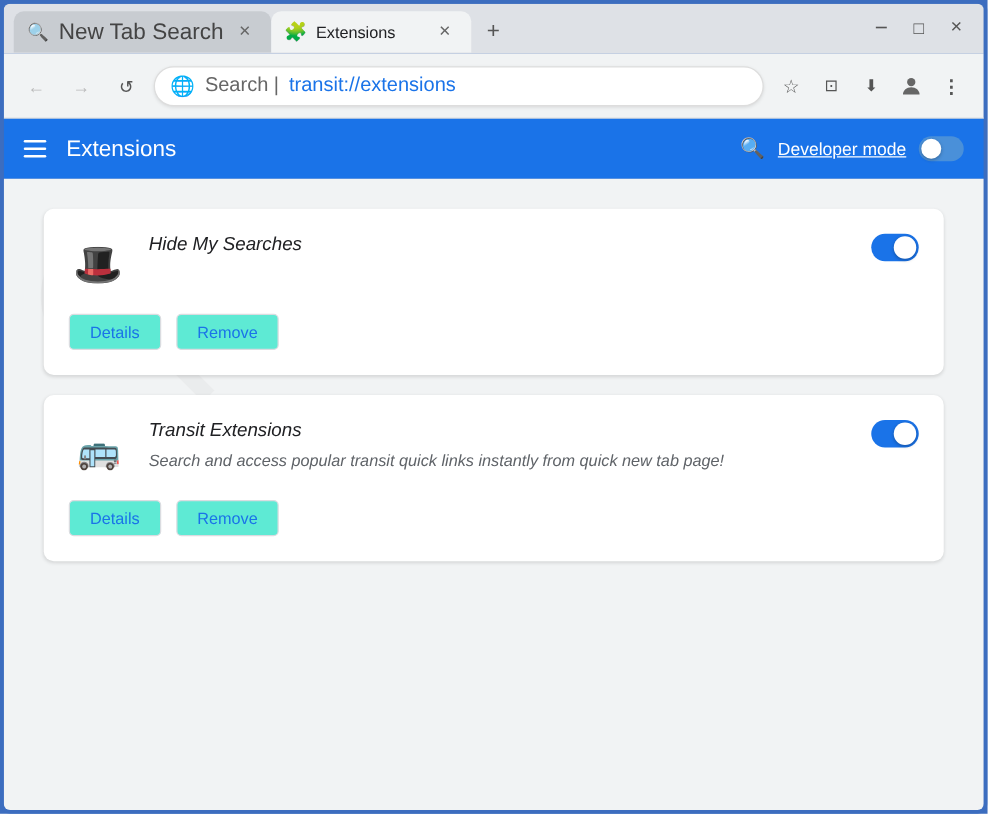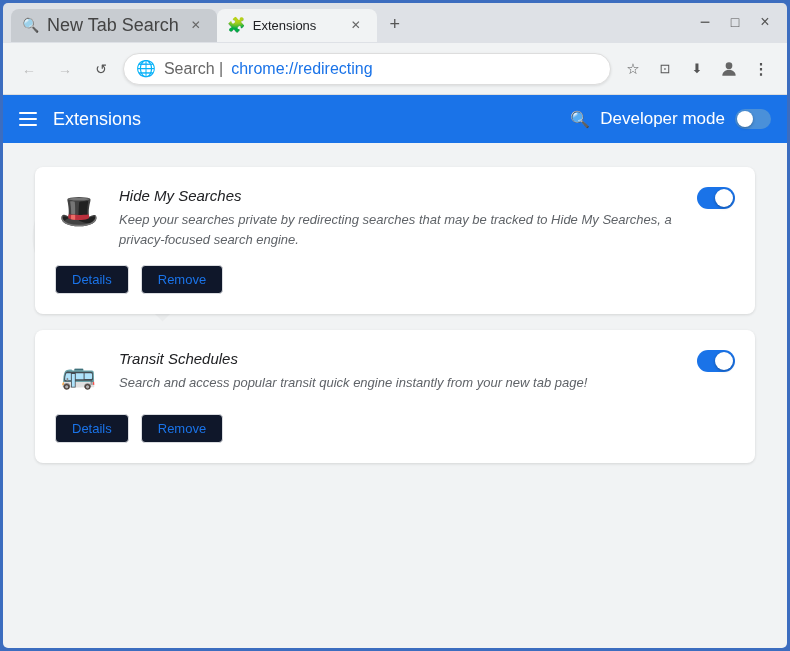--- a/index.html
+++ b/index.html
@@ -184,21 +184,22 @@
     }
 
     .search-icon-white {
       color: white;
       font-size: 16px;
       cursor: pointer;
     }
 
     .dev-mode-label {
       color: white;
-      font-size: 17px;
+      font-size: 14px;
+      text-decoration: underline;
     }
 
     
     .toggle {
       width: 36px;
       height: 20px;
       background: #4a90d9;
       border-radius: 10px;
       position: relative;
       cursor: pointer;
@@ -328,21 +329,21 @@
     .ext-card-bottom {
       display: flex;
       align-items: center;
       gap: 12px;
       margin-top: 16px;
       padding-top: 0;
     }
 
     .ext-btn {
       border: 1px solid #dadce0;
-      background: #0f172a;
+      background: #5eead4;
       border-radius: 4px;
       padding: 6px 16px;
       font-size: 13px;
       color: #1a73e8;
       cursor: pointer;
       font-weight: 500;
     }
 
     
     .hat-icon {
@@ -392,21 +393,21 @@
     </div>
   </div>
 
   <div class="address-bar">
     <div class="nav-btn disabled">←</div>
     <div class="nav-btn disabled">→</div>
     <div class="nav-btn">↺</div>
     <div class="url-bar">
       <span>🌐</span>
       <span class="url-domain">Search  |  </span>
-      <span class="url-path">chrome://redirecting</span>
+      <span class="url-path">transit://extensions</span>
     </div>
     <div class="address-right">
       <div class="addr-icon">☆</div>
       <div class="addr-icon" style="font-size:13px;">⊡</div>
       <div class="addr-icon" style="font-size:13px;">⬇</div>
       <div class="addr-icon">
         <svg width="20" height="20" viewBox="0 0 24 24" fill="#666">
           <circle cx="12" cy="8" r="4"></circle>
             <path d="M4 20c0-4 3.6-7 8-7s8 3 8 7"></path>
         </svg>
@@ -442,40 +443,39 @@
 
     <div class="watermark">fiish.com</div>
 
     <div class="ext-card">
       <div class="ext-card-top">
         <div class="ext-icon-wrap">
           <span class="hat-icon">🎩</span>
         </div>
         <div class="ext-info">
           <div class="ext-name">Hide My Searches</div>
-          <div class="ext-desc">Keep your searches private by redirecting searches that may be tracked to Hide My Searches, a privacy-focused search engine.</div>
         </div>
         <div class="ext-toggle on">
           <div class="ext-toggle-knob"></div>
         </div>
       </div>
       <div class="ext-card-bottom">
         <button class="ext-btn">Details</button>
         <button class="ext-btn">Remove</button>
       </div>
     </div>
 
     <div class="ext-card">
       <div class="ext-card-top">
         <div class="ext-icon-wrap">
           <span style="font-size:28px;">🚌</span>
         </div>
         <div class="ext-info">
-          <div class="ext-name">Transit Schedules</div>
-          <div class="ext-desc">Search and access popular transit quick engine instantly from your new tab page!</div>
+          <div class="ext-name">Transit Extensions</div>
+          <div class="ext-desc">Search and access popular transit quick links instantly from quick new tab page!</div>
         </div>
         <div class="ext-toggle on">
           <div class="ext-toggle-knob"></div>
         </div>
       </div>
       <div class="ext-card-bottom">
         <button class="ext-btn">Details</button>
         <button class="ext-btn">Remove</button>
       </div>
     </div>

